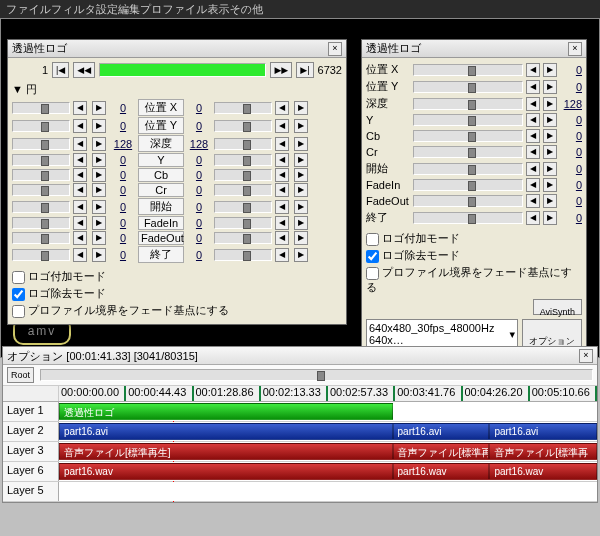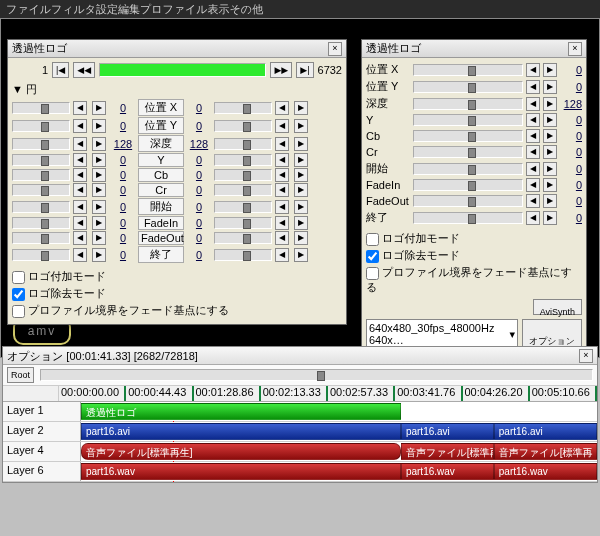--- a/index.html
+++ b/index.html
@@ -32,21 +32,21 @@
 .combo{border:1px solid #888;background:#fff;padding:1px 2px;font-size:10px;display:flex;justify-content:space-between;align-items:center;flex:1}
 .timeline-win{position:absolute;left:2px;top:346px;width:596px;background:#fdfdfd;border:1px solid #888}
 .tl-title{background:linear-gradient(#f8f8f8,#e0e0e0);padding:2px 4px;height:18px;border-bottom:1px solid #aaa;display:flex;justify-content:space-between}
 .tl-body{display:flex;flex-direction:column}
 .root-row{display:flex;align-items:center;gap:6px;padding:2px 4px;border-bottom:1px solid #ccc;background:#fafafa}
 .ruler{display:flex;border-bottom:1px solid #aaa;background:#f0f0f0;height:16px;font-size:9px}
 .ruler-lbl{width:56px;border-right:1px solid #ccc}
 .ruler-ticks{flex:1;display:flex}
 .ruler-ticks span{flex:1;border-right:2px solid #15803d;padding-left:2px}
 .track{display:flex;height:20px;border-bottom:1px solid #ccc}
-.track-lbl{width:78px;border-right:1px solid #aaa;padding:2px 4px;background:#f6f6f6}
+.track-lbl{width:56px;border-right:1px solid #aaa;padding:2px 4px;background:#f6f6f6}
 .track-content{flex:1;position:relative;background:#fff}
 .clip{position:absolute;top:1px;height:17px;color:#fff;padding:2px 4px;font-size:10px;overflow:hidden;white-space:nowrap;border:1px solid rgba(0,0,0,.3)}
 .clip-green{background:linear-gradient(#3eea3e,#0a910a)}
 .clip-blue{background:linear-gradient(#3a5fd0,#0d2a8e)}
 .clip-red{background:linear-gradient(#d83a3a,#8c0d0d)}
 .playhead{position:absolute;top:0;bottom:0;width:1px;background:red;left:170px;pointer-events:none}
 .tracks-wrap{position:relative}
 input[type=checkbox]{vertical-align:middle;margin-right:3px}
 </style>
 </head>
@@ -253,21 +253,21 @@
             <span>▾</span>
           </div>
         <span class="btn" style="padding:14px 6px">オプション</span>
       </div>
     </div>
   </div>
 </div>
 
 <div class="timeline-win">
   <div class="tl-title">
-    <span><span>オプション</span> <span>[00:01:41.33]</span> <span>[2682/72818]</span></span>
+    <span><span>オプション</span> <span>[00:01:41.33]</span> <span>[3041/80315]</span></span>
     <span class="close-x">×</span>
   </div>
   <div class="tl-body">
     <div class="root-row">
       <span class="btn">Root</span>
       <div class="slider" style="flex:1"></div>
     </div>
     <div class="ruler">
       <div class="ruler-lbl"></div>
       <div class="ruler-ticks" id="ruler">
@@ -291,30 +291,34 @@
         </div>
         <div class="track">
           <div class="track-lbl">Layer 2</div>
           <div class="track-content">
             <div class="clip clip-blue" style="left: 0%; width: 62%;">part16.avi</div>
             <div class="clip clip-blue" style="left: 62%; width: 18%;">part16.avi</div>
             <div class="clip clip-blue" style="left: 80%; width: 20%;">part16.avi</div>
           </div>
         </div>
         <div class="track">
-          <div class="track-lbl">Layer 4</div>
+          <div class="track-lbl">Layer 3</div>
           <div class="track-content">
-            <div class="clip clip-red" style="left: 0%; width: 62%; border-radius: 7px;">音声ファイル[標準再生]</div>
+            <div class="clip clip-red" style="left: 0%; width: 62%;">音声ファイル[標準再生]</div>
             <div class="clip clip-red" style="left: 62%; width: 18%;">音声ファイル[標準再</div>
             <div class="clip clip-red" style="left: 80%; width: 20%;">音声ファイル[標準再</div>
           </div>
         </div>
         <div class="track">
           <div class="track-lbl">Layer 6</div>
           <div class="track-content">
             <div class="clip clip-red" style="left: 0%; width: 62%;">part16.wav</div>
             <div class="clip clip-red" style="left: 62%; width: 18%;">part16.wav</div>
             <div class="clip clip-red" style="left: 80%; width: 20%;">part16.wav</div>
           </div>
         </div>
+        <div class="track">
+          <div class="track-lbl">Layer 5</div>
+          <div class="track-content"></div>
+        </div>
       </div>
   </div>
 </div>
 
 </body></html>

